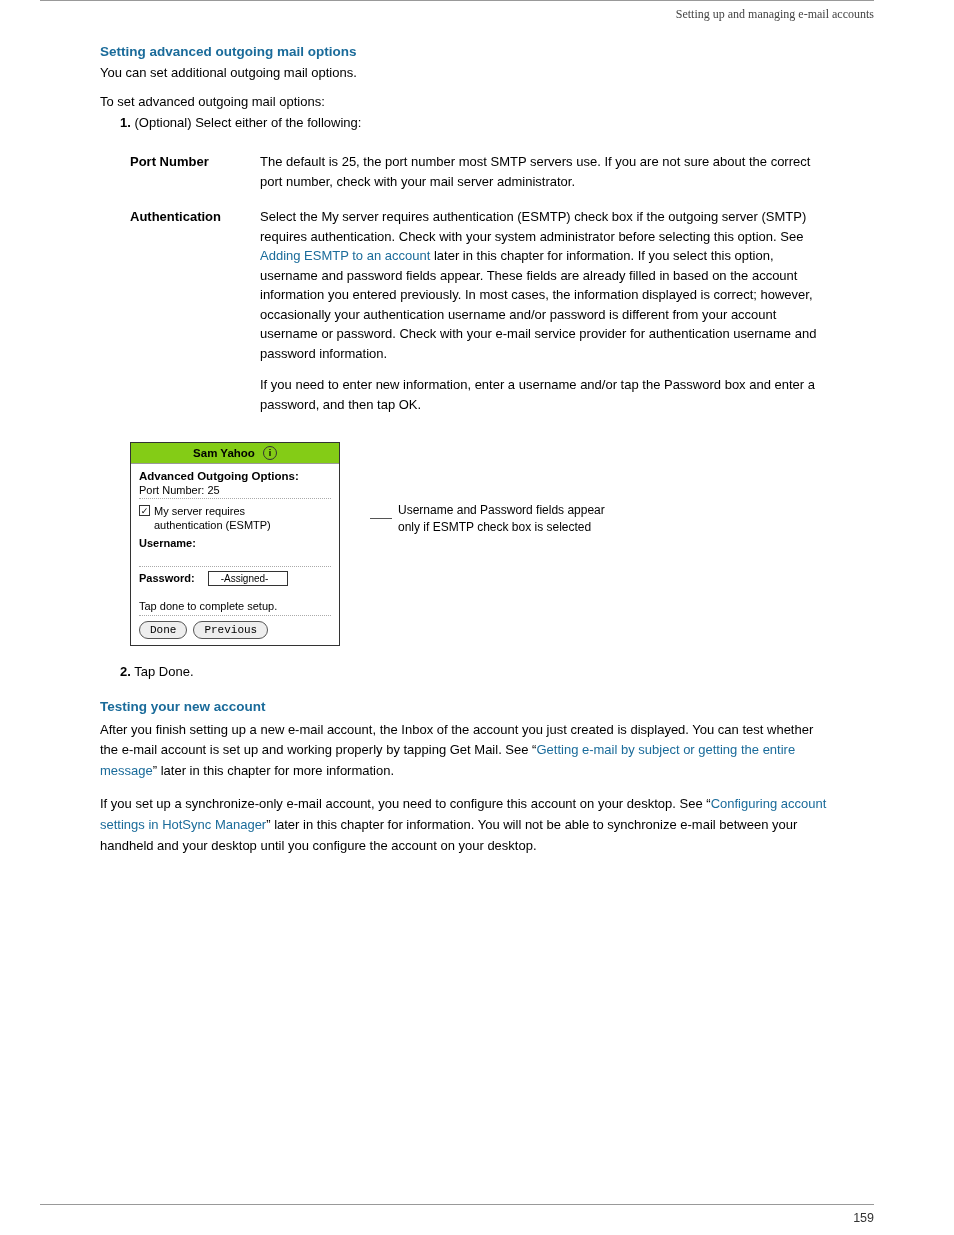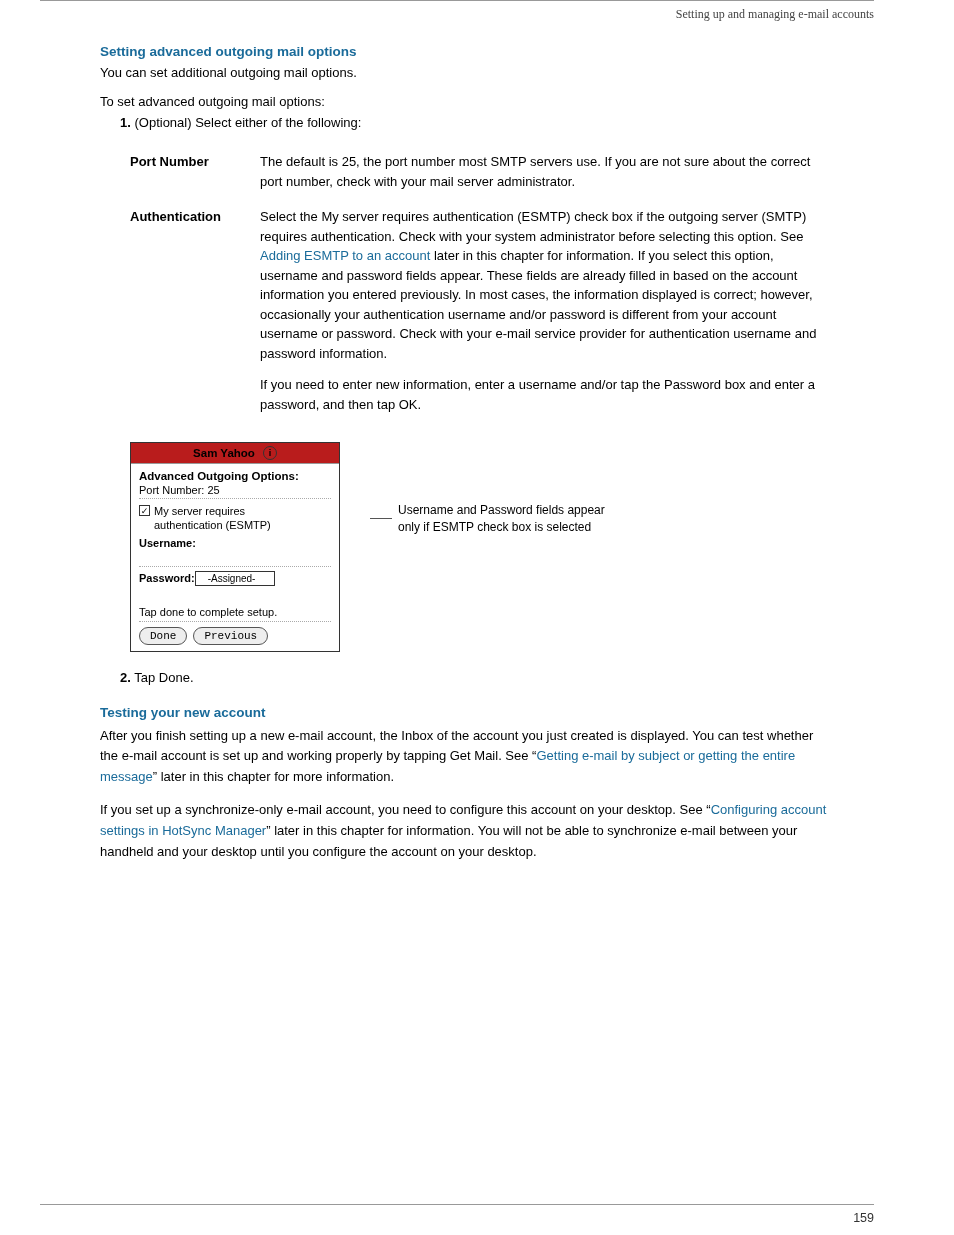--- a/index.html
+++ b/index.html
@@ -98,21 +98,21 @@
       gap: 30px;
     }
     .device-box {
       border: 1.5px solid #333;
       width: 210px;
       font-family: Arial, Helvetica, sans-serif;
       font-size: 11px;
       background: #fff;
     }
     .device-titlebar {
-      background: #b91c1c;
+      background: #84cc16;
       text-align: center;
       font-weight: bold;
       font-size: 11.5px;
       padding: 3px 6px;
       display: flex;
       align-items: center;
       justify-content: center;
       gap: 8px;
       border-bottom: 1px solid #999;
     }
@@ -158,22 +158,22 @@
       flex-shrink: 0;
       margin-top: 1px;
     }
     .device-label {
       font-weight: bold;
       font-size: 11px;
     }
     .device-password-line {
       display: flex;
       align-items: center;
-      gap: 0;
-      margin-bottom: 20px;
+      gap: 13px;
+      margin-bottom: 14px;
     }
     .device-password-box {
       border: 1px solid #333;
       font-size: 10px;
       padding: 1px 12px;
       min-width: 80px;
     }
     .device-tap-line {
       font-size: 11px;
       margin-bottom: 5px;

